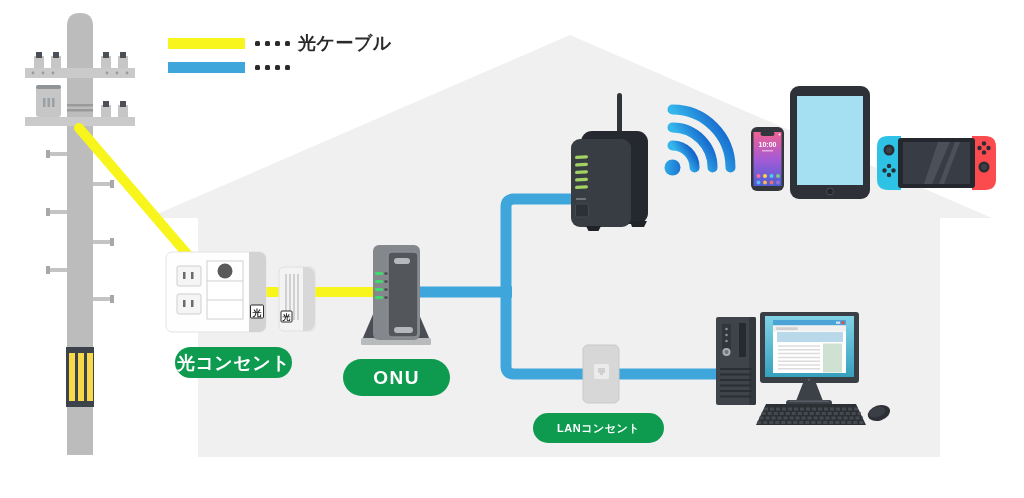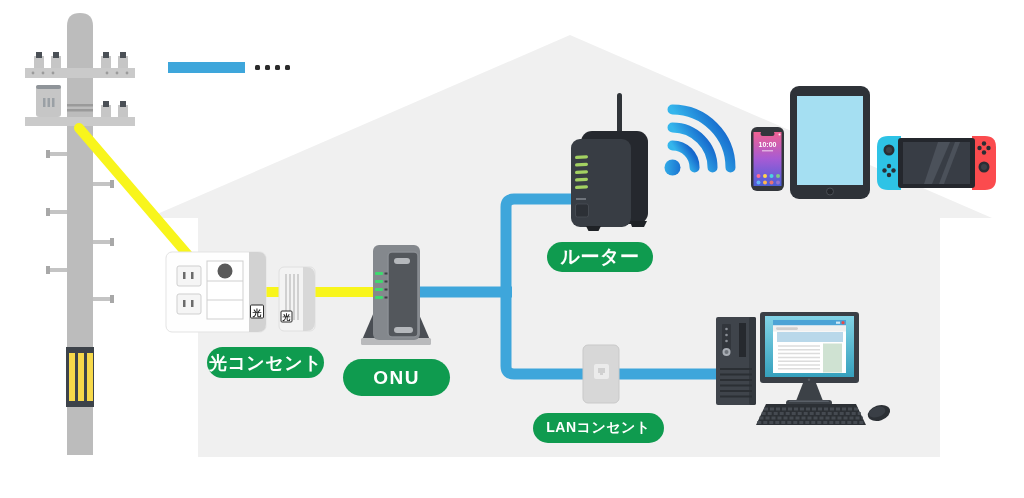--- a/index.html
+++ b/index.html
@@ -17,24 +17,24 @@
   .swatch.blue{background:var(--lan-blue,#3ea6db);}
   .dots{display:flex;gap:5px;margin:0 8px 0 10px;}
   .dots i{width:5px;height:5px;background:#2a2a2a;border-radius:1.5px;display:block;}
   .legend-label{font-size:18px;font-weight:800;color:#2a2a2a;letter-spacing:.5px;white-space:nowrap;}
   
   .pill{
     position:absolute;background:var(--label-green,#0f9b4f);color:#ffffff;
     font-weight:800;border-radius:999px;display:flex;align-items:center;justify-content:center;
     white-space:nowrap;letter-spacing:.5px;
   }
-  .pill.hikari{left:175px;top:347px;width:117px;height:31px;font-size:18px;margin-left:32px;}
+  .pill.hikari{left:175px;top:347px;width:117px;height:31px;font-size:18px;}
   .pill.onu{left:343px;top:359px;width:107px;height:37px;font-size:19px;letter-spacing:1.5px;}
   .pill.router{left:547px;top:242px;width:106px;height:30px;font-size:19px;}
-  .pill.lan{left:533px;top:413px;width:131px;height:30px;font-size:14px;}
+  .pill.lan{left:533px;top:413px;width:131px;height:30px;font-size:11px;}
 </style>
 </head>
 <body>
 
 <div id="stage">
 
   <svg id="scene" width="1024" height="498" viewBox="0 0 1024 498">
     <defs>
       <linearGradient id="wifigrad" x1="0" y1="1" x2="1" y2="0">
         <stop offset="0" stop-color="#35b6ec"></stop>
@@ -318,28 +318,37 @@
           <line x1="757.3" y1="422.5" x2="865" y2="422.5"></line>
         </g>
       </g>
       <g transform="rotate(-18 879 413)">
         <ellipse cx="879" cy="413" rx="11.5" ry="7.5" fill="#2c3035"></ellipse>
         <ellipse cx="877.5" cy="411.5" rx="8.5" ry="5" fill="#3a3f46"></ellipse>
       </g>
     </g>
   </svg>
 
+  <div class="legend-row row1">
+    <span class="swatch yellow"></span>
+    <span class="dots">
+        <i></i>
+        <i></i>
+        <i></i>
+        <i></i>
+      </span>
+    <span class="legend-label">光ケーブル</span>
+  </div>
   <div class="legend-row row2">
     <span class="swatch blue"></span>
     <span class="dots">
         <i></i>
         <i></i>
         <i></i>
         <i></i>
       </span>
   </div>
 
   <div class="pill hikari">光コンセント</div>
   <div class="pill onu">ONU</div>
-  <div class="pill router">ルーター</div>
   <div class="pill lan">LANコンセント</div>
 
 </div>
 
 </body></html>

